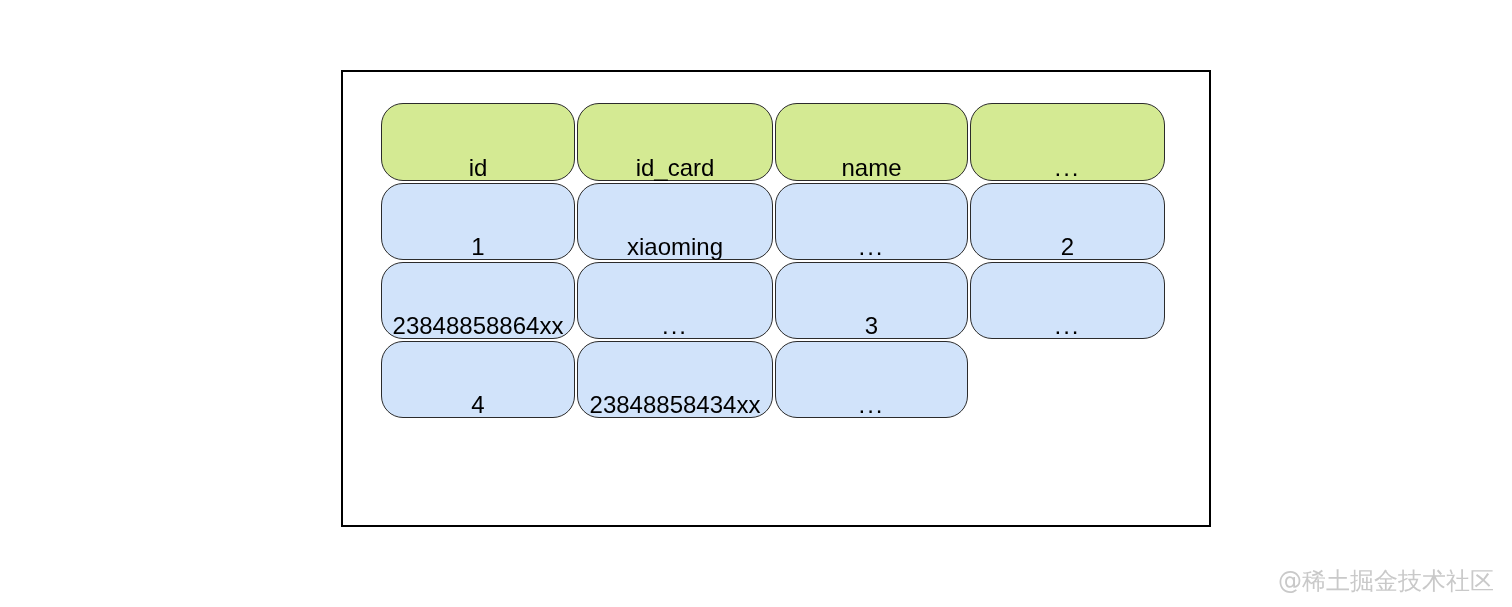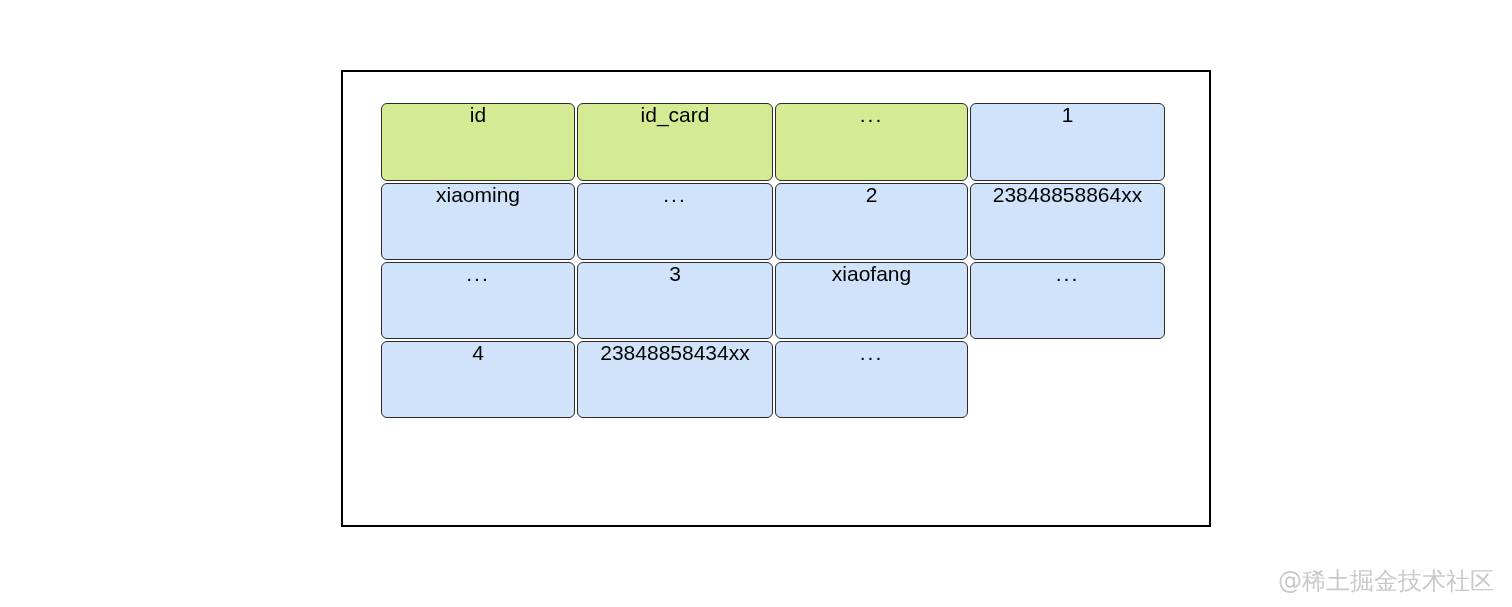--- a/index.html
+++ b/index.html
@@ -36,25 +36,25 @@
     height: 396px;
     display: grid;
     grid-template-columns: 196px 198px 195px 197px;
     grid-template-rows: 80px 79px 79px 79px 79px;
     gap: 0px;
   }
 
   .cell {
     box-sizing: border-box;
     border: 1.6px solid #2b2b2b;
-    border-radius: 6px;
+    border-radius: 22px;
     display: flex;
-    align-items: flex-start;
+    align-items: flex-end;
     justify-content: center;
-    font-size: 21px;
+    font-size: 24px;
     color: #000000;
     line-height: 1;
     white-space: nowrap;
     position: relative;
   }
 
   .cell.header {
     background: #d4ea93;
   }
 
@@ -90,20 +90,23 @@
 
   <div id="data-table">
 
     <div class="cell header">
       <span>id</span>
     </div>
     <div class="cell header">
       <span>id_card</span>
     </div>
     <div class="cell header">
+      <span>name</span>
+    </div>
+    <div class="cell header">
       <span class="ellipsis">...</span>
     </div>
 
     <div class="cell body">
       <span>1</span>
     </div>
     <div class="cell body">
       <span>xiaoming</span>
     </div>
     <div class="cell body">
@@ -117,23 +120,20 @@
       <span>23848858864xx</span>
     </div>
     <div class="cell body">
       <span class="ellipsis">...</span>
     </div>
 
     <div class="cell body">
       <span>3</span>
     </div>
     <div class="cell body">
-      <span>xiaofang</span>
-    </div>
-    <div class="cell body">
       <span class="ellipsis">...</span>
     </div>
 
     <div class="cell body">
       <span>4</span>
     </div>
     <div class="cell body">
       <span>23848858434xx</span>
     </div>
     <div class="cell body">

